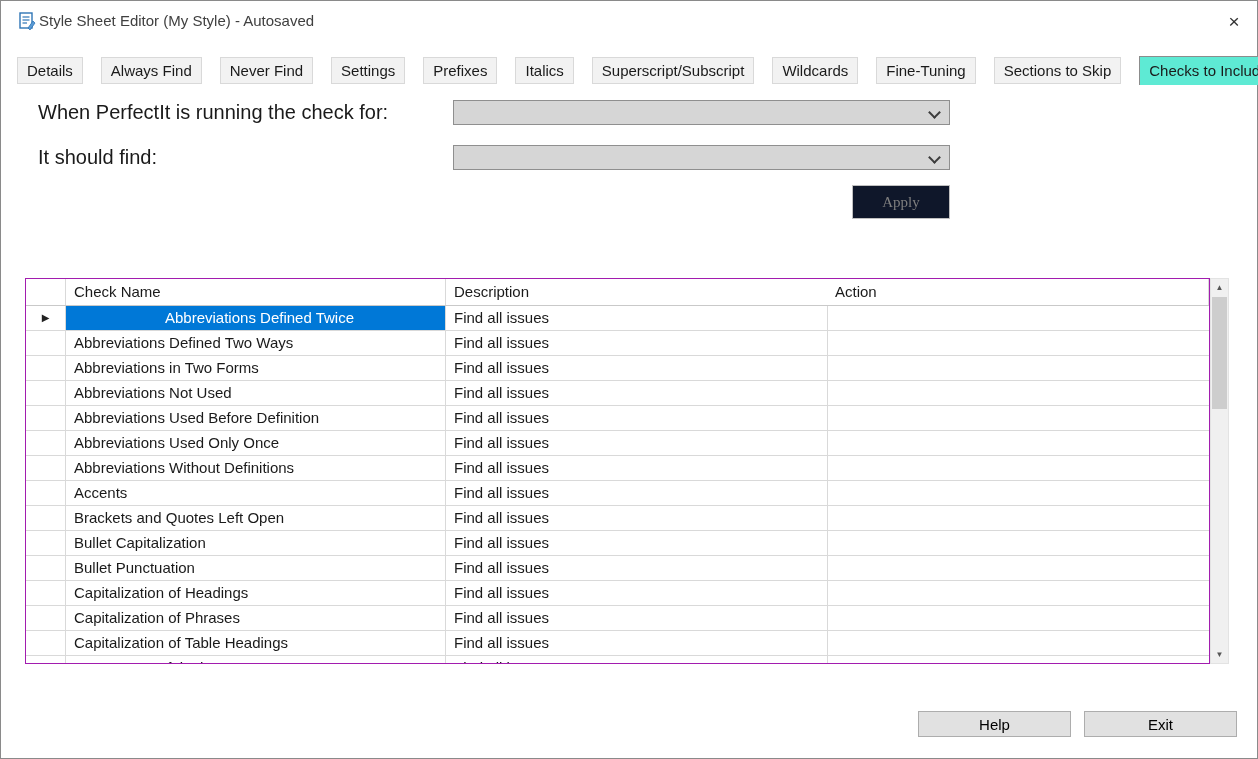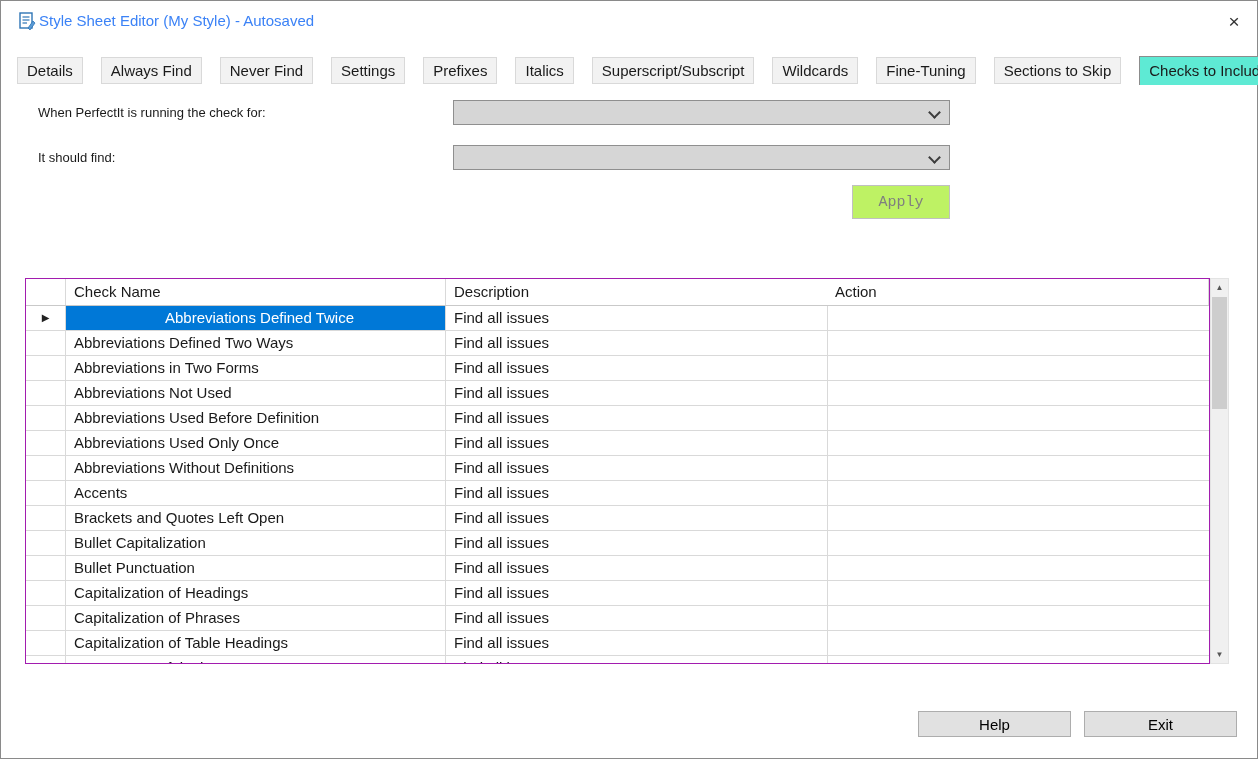--- a/index.html
+++ b/index.html
@@ -2,34 +2,34 @@
 <html><head>
 <meta charset="utf-8">
 <style>
   html,body{margin:0;padding:0;background:#fff;}
   body{width:1258px;height:759px;font-family:"Liberation Sans",sans-serif;color:#1a1a1a;position:relative;}
   .window{position:absolute;inset:0;background:#fff;border:1px solid #8a8a8a;box-sizing:border-box;}
 
   
   .titlebar{position:absolute;top:0;left:0;right:0;height:40px;background:#fff;}
   .app-icon{position:absolute;left:15px;top:10px;width:20px;height:20px;}
-  .title{position:absolute;left:38px;top:0;line-height:40px;font-size:15px;color:#3b82f6;}
+  .title{position:absolute;left:38px;top:0;line-height:40px;font-size:15px;color:#404040;}
   .close-btn{position:absolute;right:10px;top:8px;width:26px;height:26px;text-align:center;line-height:25px;font-size:19px;color:#333;cursor:pointer;}
 
   
   .tabbar{position:absolute;top:55px;left:16px;display:flex;align-items:center;gap:17px;}
   .tab{height:25px;line-height:25px;padding:0 9px;font-size:15px;background:#f2f2f2;border:1px solid #d9d9d9;margin-right:1px;white-space:nowrap;cursor:default;}
   .tab.active{height:28px;line-height:28px;background:#5eead4;border:1px solid #8c8c8c;border-bottom:none;}
 
   
-  .form-label{position:absolute;left:37px;font-size:13px;line-height:25px;}
+  .form-label{position:absolute;left:37px;font-size:20px;line-height:25px;}
   .combo{position:absolute;left:452px;width:497px;height:25px;background:#d6d6d6;border:1px solid #8f8f8f;box-sizing:border-box;}
   .combo .chev{position:absolute;right:10px;top:7px;width:7px;height:7px;border-right:2px solid #3c3c3c;border-bottom:2px solid #3c3c3c;transform:rotate(45deg);}
   .combo .val{display:block;line-height:23px;padding-left:6px;font-size:15px;overflow:hidden;white-space:nowrap;}
-  .apply-btn{position:absolute;left:851px;top:184px;width:98px;height:34px;background:#bef264;border:1px solid #c0c0c0;color:#7f7f7f;font-size:15px;font-family:Liberation Mono, monospace;}
+  .apply-btn{position:absolute;left:851px;top:184px;width:98px;height:34px;background:#0f172a;border:1px solid #c0c0c0;color:#7f7f7f;font-size:15px;font-family:Liberation Serif, serif;}
 
   
   .table-wrap{position:absolute;left:24px;top:277px;width:1185px;height:386px;border:1px solid #a21caf;box-sizing:border-box;overflow:hidden;background:#fff;}
   .grid-row{display:flex;height:25px;box-sizing:border-box;border-bottom:1px solid #d9d9d9;}
   .grid-row.header{height:27px;border-bottom:1px solid #c9c9c9;}
   .grid-cell{box-sizing:border-box;border-right:1px solid #d9d9d9;font-size:15px;line-height:24px;padding-left:8px;overflow:hidden;white-space:nowrap;background:#fff;}
   .header .grid-cell{line-height:26px;color:#1a1a1a;}
   .cell-sel{width:40px;flex:0 0 40px;padding-left:0;text-align:center;font-size:10px;color:#222;}
   .cell-c0{width:380px;flex:0 0 380px;}
   .cell-c1{width:382px;flex:0 0 382px;}

